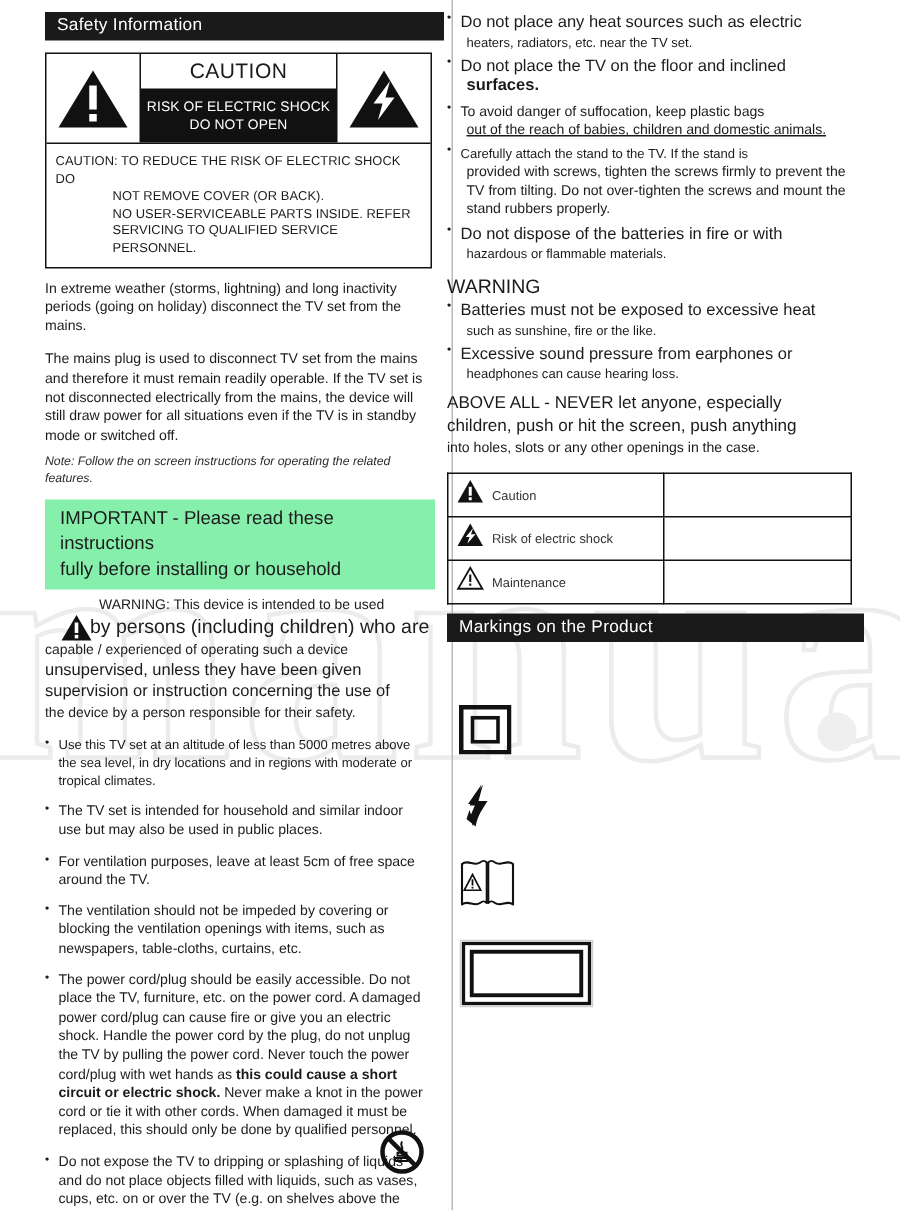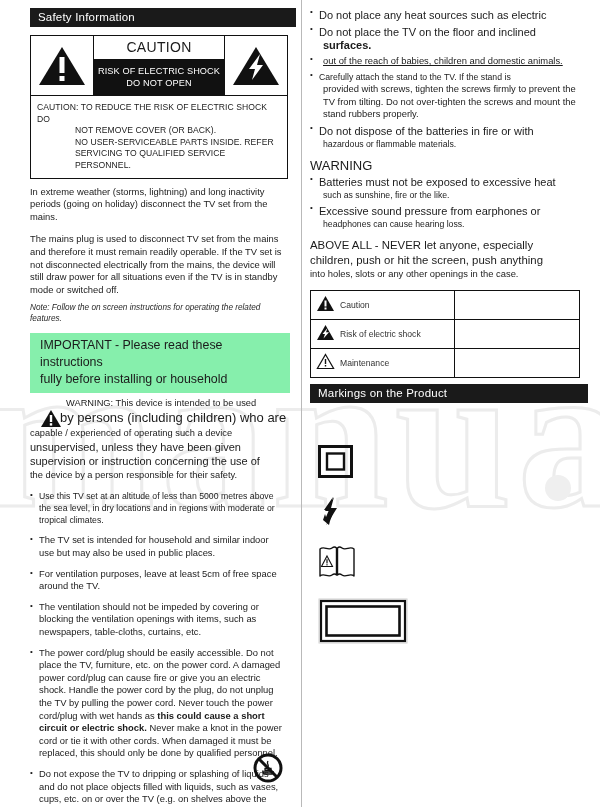--- a/index.html
+++ b/index.html
@@ -34,21 +34,21 @@
     position:absolute;
     left:545px;top:475px;
     width:26px;height:26px;border-radius:50%;
     background:#efefef;z-index:0;
   }
   .page{position:relative;z-index:2;width:600px;height:723px;}
 
   
   .col{position:absolute;top:0;}
   .col-left{left:0;width:300px;}
-  .col-right{left:302px;width:298px;}
+  .col-right{left:290px;width:298px;}
   #divider{
     position:absolute;left:301px;top:0;width:1px;height:807px;
     background:#b9b9b9;z-index:1;
   }
 
   
   .section-bar{
     background:#1a1a1a;color:#fff;
     font-size:11.5px;
     padding:3px 0 4px 8px;
@@ -213,26 +213,28 @@
       <li class="t9">Do not expose the TV to dripping or splashing of liquids and do not place objects filled with liquids, such as vases, cups, etc. on or over the TV (e.g. on shelves above the unit).</li>
 
     </ul>
   </div>
 
   <div class="col col-right" style="padding:6px 10px 0 8px;box-sizing:border-box;">
 
     <ul class="bl" style="width:272px;margin-top:0;">
       <li style="margin-top:2px;">
         <div class="t11">Do not place any heat sources such as electric</div>
+        <div class="t8" style="padding-left:4px;">heaters, radiators, etc. near the TV set.</div>
       </li>
       <li style="margin-top:3px;">
         <div class="t11">Do not place the TV on the floor and inclined</div>
         <div class="t10 bold" style="padding-left:4px;">surfaces.</div>
       </li>
       <li style="margin-top:3px;">
+        <div class="t9">To avoid danger of suffocation, keep plastic bags</div>
         <div class="t9" style="padding-left:4px;text-decoration:underline;">out of the reach of babies, children and domestic animals.</div>
       </li>
       <li style="margin-top:3px;">
         <div class="t8">Carefully attach the stand to the TV. If the stand is</div>
         <div class="t9" style="padding-left:4px;">provided with screws, tighten the screws firmly to prevent the TV from tilting. Do not over-tighten the screws and mount the stand rubbers properly.</div>
       </li>
       <li style="margin-top:3px;">
         <div class="t11">Do not dispose of the batteries in fire or with</div>
         <div class="t8" style="padding-left:4px;">hazardous or flammable materials.</div>
       </li>

